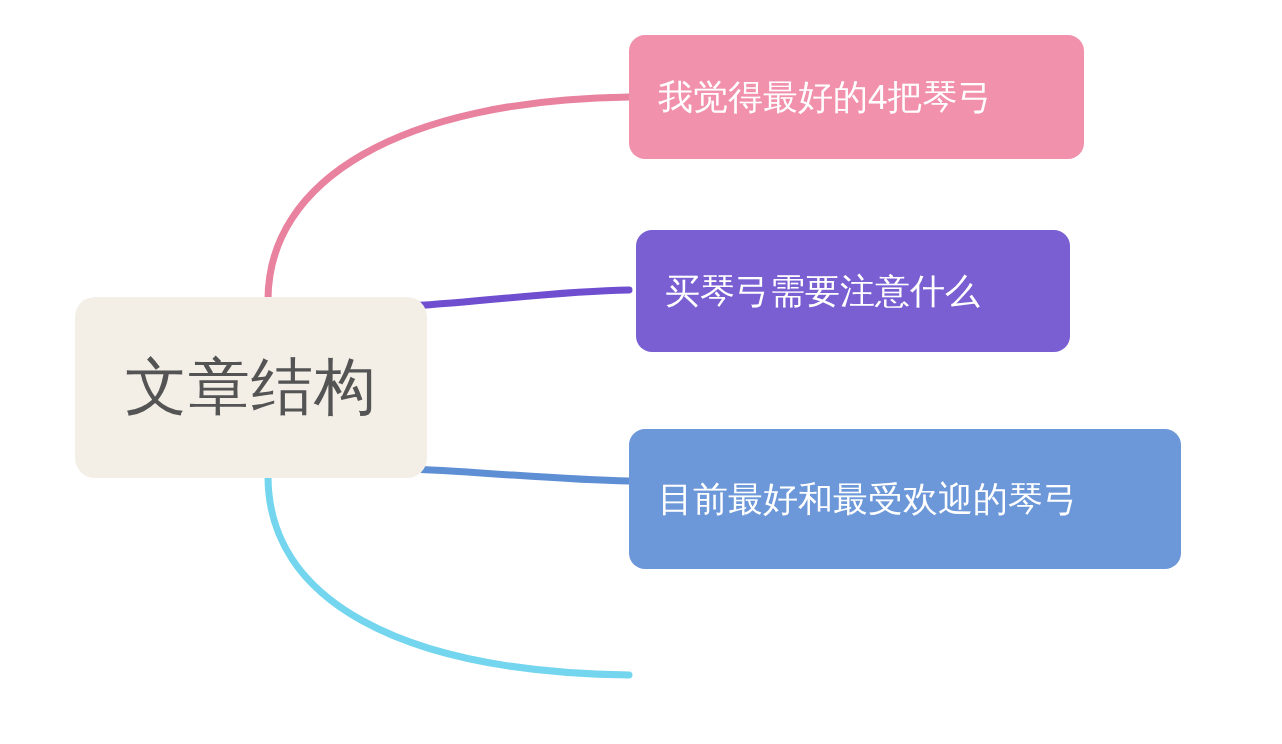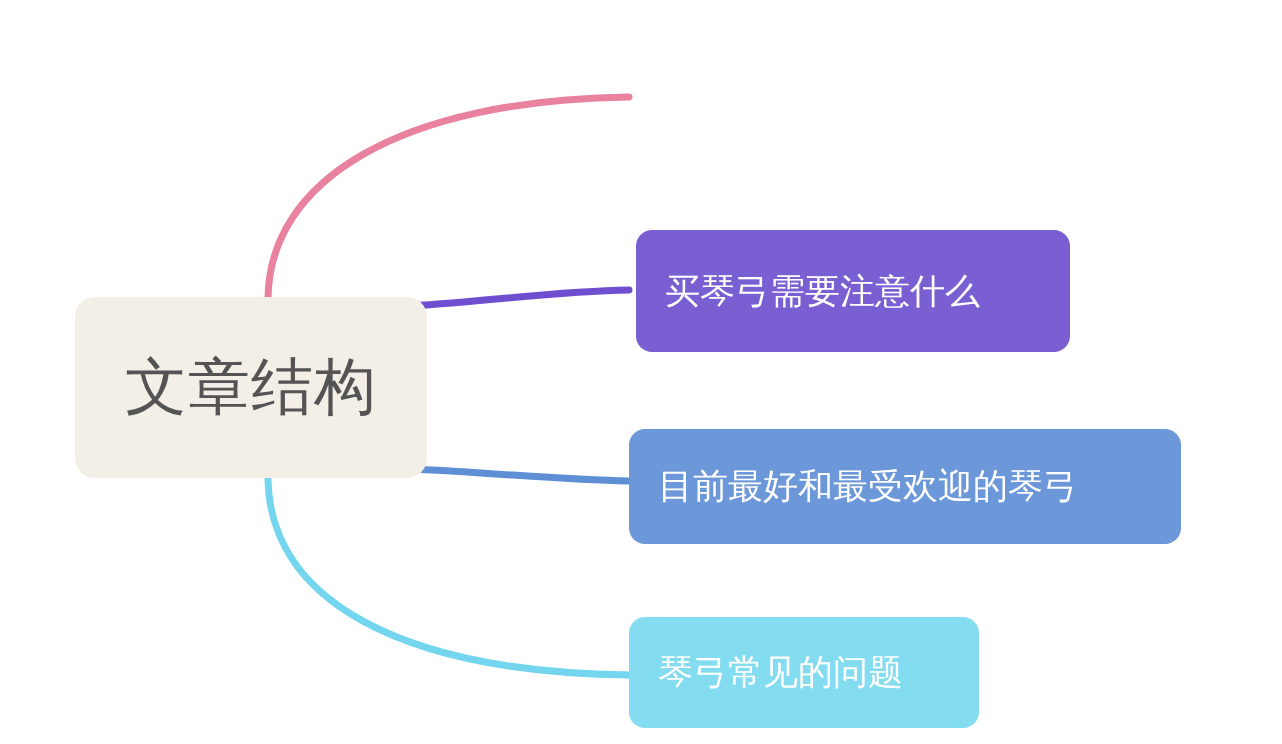--- a/index.html
+++ b/index.html
@@ -74,21 +74,21 @@
     top: 230px;
     width: 434px;
     height: 122px;
     background: #7A5FD3;
     padding-left: 29px;
   }
   #branch-node-2 {
     left: 629px;
     top: 429px;
     width: 552px;
-    height: 115px;
+    height: 140px;
     background: #6C97D8;
     padding-left: 29px;
   }
   #branch-node-3 {
     left: 629px;
     top: 617px;
     width: 350px;
     height: 111px;
     background: #84DCF0;
     padding-left: 29px;
@@ -103,26 +103,26 @@
     <path d="M 268 300 C 268 180 400 100 629 97" fill="none" stroke="#E8829F" stroke-width="7" stroke-linecap="round"></path>
     <path d="M 411 306 C 500 300 560 291 629 290" fill="none" stroke="#6F4FD0" stroke-width="7" stroke-linecap="round"></path>
     <path d="M 411 469 C 500 473 560 480 629 481" fill="none" stroke="#5E8ED3" stroke-width="7" stroke-linecap="round"></path>
     <path d="M 268 476 C 268 600 400 672 629 675" fill="none" stroke="#73D6EE" stroke-width="7" stroke-linecap="round"></path>
   </svg>
 
   <div class="node" id="root-node" style="background: rgb(243, 239, 231);">
     <span class="node-label" style="color: rgb(84, 84, 84);">文章结构</span>
   </div>
 
+  <div class="node branch" id="branch-node-0" style="background: rgb(242, 145, 172);">
+    <span class="node-label" style="color: rgb(255, 255, 255);">我觉得最好的4把琴弓</span>
+  </div>
 
   <div class="node branch" id="branch-node-1" style="background: rgb(122, 95, 211);">
     <span class="node-label" style="color: rgb(255, 255, 255);">买琴弓需要注意什么</span>
   </div>
 
   <div class="node branch" id="branch-node-2" style="background: rgb(108, 151, 216);">
     <span class="node-label" style="color: rgb(255, 255, 255);">目前最好和最受欢迎的琴弓</span>
   </div>
 
-  <div class="node branch" id="branch-node-3" style="background: rgb(132, 220, 240);">
-    <span class="node-label" style="color: rgb(255, 255, 255);">琴弓常见的问题</span>
-  </div>
 
 </div>
 
 </body></html>

